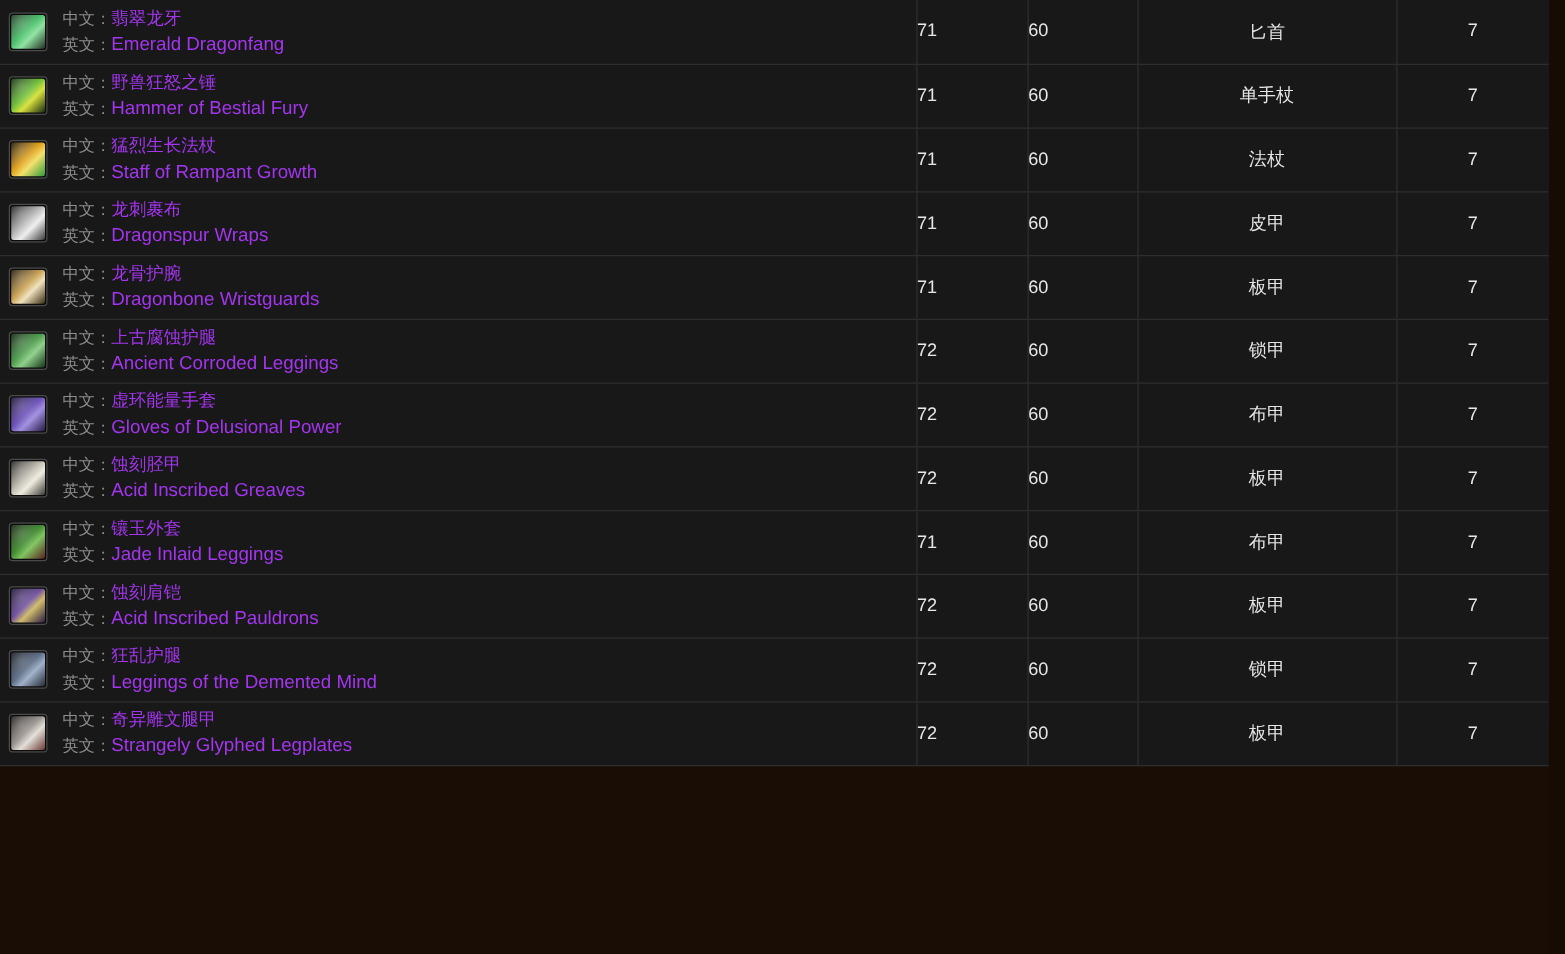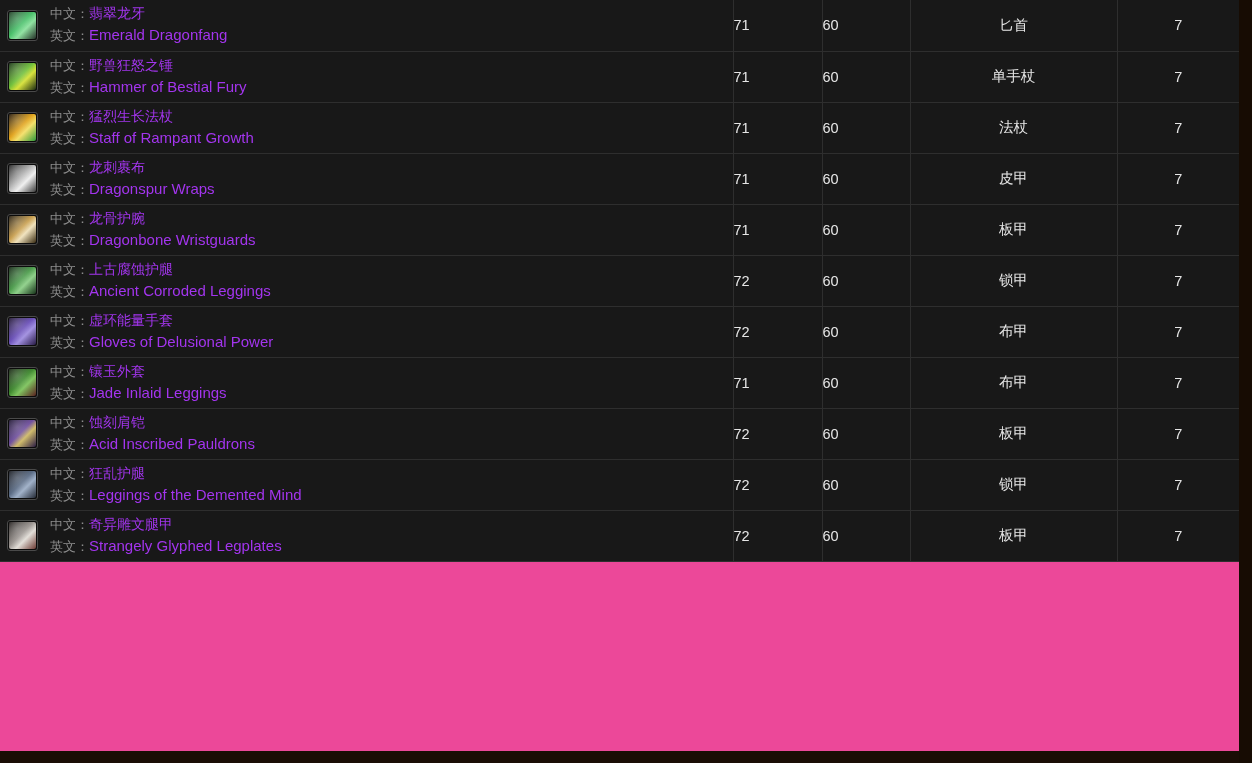--- a/index.html
+++ b/index.html
@@ -7,22 +7,22 @@
     padding: 0;
     background: #1a0d05;
     width: 1252px;
     height: 763px;
     overflow: hidden;
     font-family: "Liberation Sans", "DejaVu Sans", sans-serif;
   }
   #page {
     position: relative;
     width: 1252px;
-    height: 751px;
-    background: #ec4899;
+    height: 582px;
+    background: #d946ef;
   }
   table.item-table {
     border-collapse: collapse;
     width: 1239px;
     table-layout: fixed;
     background: #181818;
   }
   table.item-table tr {
     height: 51px;
   }
@@ -240,20 +240,37 @@
           </td>
           <td class="num-cell">72</td>
           <td class="num-cell">60</td>
           <td class="type-cell">布甲</td>
           <td class="src-cell last-col">7</td>
         </tr>
         <tr>
           <td>
             <div class="name-cell-inner">
               <span class="icon-box">
+                <span class="icon-art" style="background:linear-gradient(135deg,#20201c 0%,#c0bcb0 45%,#efece0 62%,#3b3a33 100%);"></span>
+              </span>
+              <span class="name-text">
+                <div class="name-line"><span class="lbl">中文：</span><span class="val val-cn">蚀刻胫甲</span></div>
+                <div class="name-line"><span class="lbl">英文：</span><span class="val val-en">Acid Inscribed Greaves</span></div>
+              </span>
+            </div>
+          </td>
+          <td class="num-cell">72</td>
+          <td class="num-cell">60</td>
+          <td class="type-cell">板甲</td>
+          <td class="src-cell last-col">7</td>
+        </tr>
+        <tr>
+          <td>
+            <div class="name-cell-inner">
+              <span class="icon-box">
                 <span class="icon-art" style="background:linear-gradient(135deg,#14210f 0%,#3f8a2f 45%,#7fc45f 62%,#5a2020 100%);"></span>
               </span>
               <span class="name-text">
                 <div class="name-line"><span class="lbl">中文：</span><span class="val val-cn">镶玉外套</span></div>
                 <div class="name-line"><span class="lbl">英文：</span><span class="val val-en">Jade Inlaid Leggings</span></div>
               </span>
             </div>
           </td>
           <td class="num-cell">71</td>
           <td class="num-cell">60</td>

